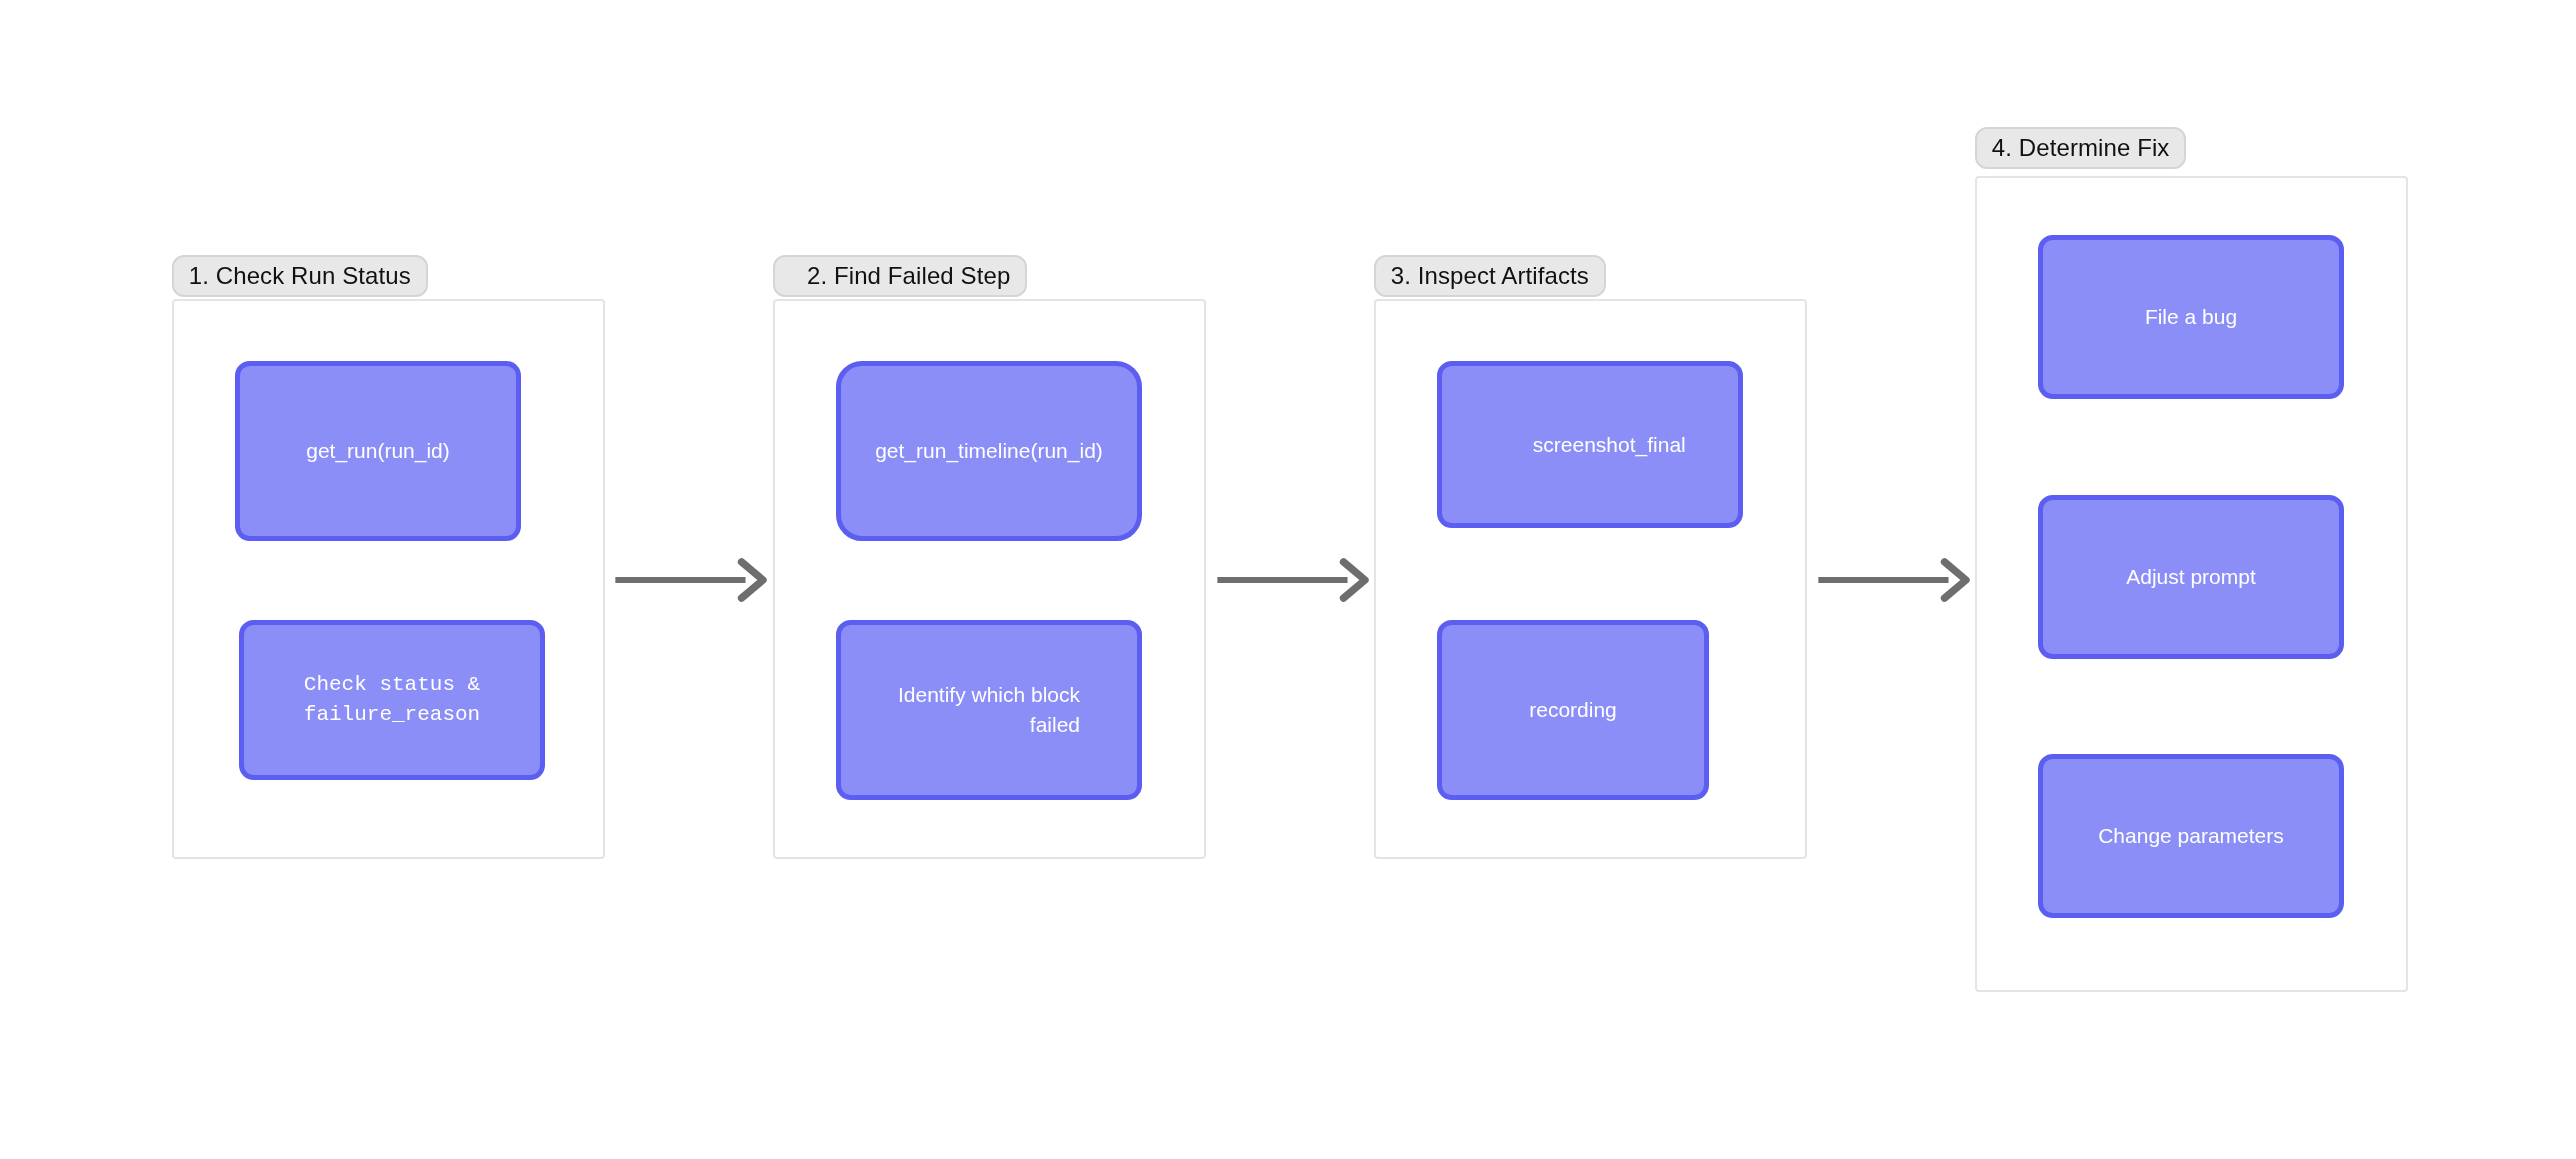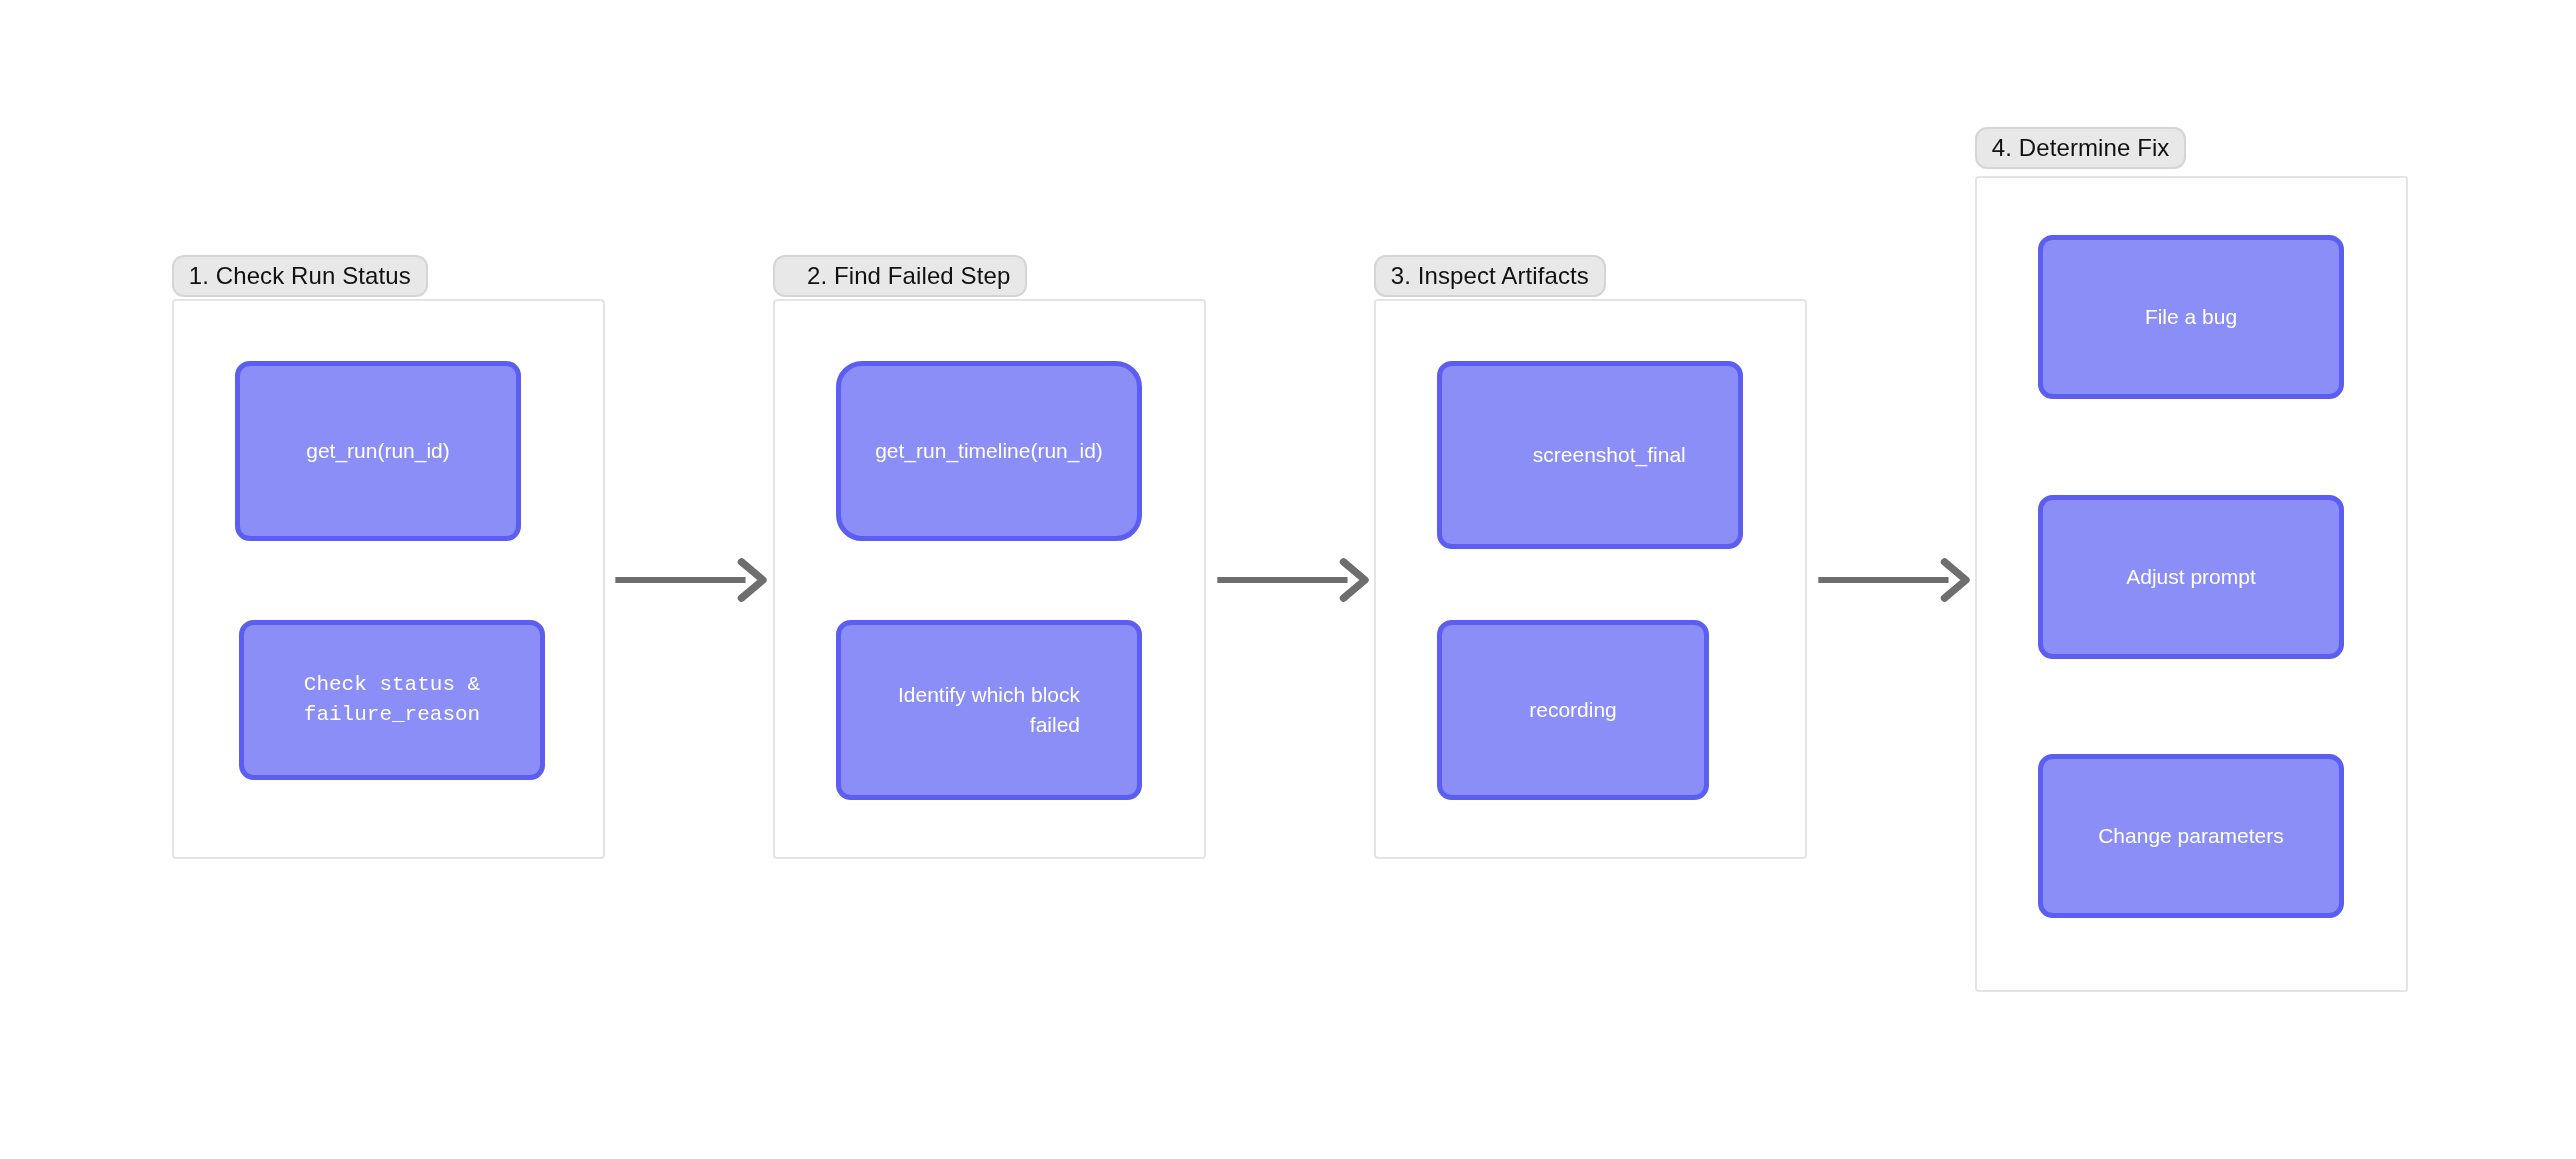--- a/index.html
+++ b/index.html
@@ -115,21 +115,21 @@
   <div class="arrow" style="left:1216px; top:553px; width:153px;">
     <svg width="153" height="54" viewBox="0 0 228 80">
       <path d="M2 40 H196" stroke="#6e6e6e" stroke-width="9" stroke-linecap="butt" fill="none"></path>
       <path d="M190 13 L222 40 L190 67" stroke="#6e6e6e" stroke-width="11" stroke-linecap="round" stroke-linejoin="round" fill="none"></path>
     </svg>
   </div>
 
   <div class="group" style="left:1374px; top:299px; width:433px; height:560px;"></div>
   <div class="group-label" style="left:1374px; top:255px;">3. Inspect Artifacts</div>
 
-  <div class="node" style="left:1437px; top:361px; width:306px; height:188px;padding-left:48px;">
+  <div class="node" style="left:1437px; top:361px; width:306px; height:167px;padding-left:48px;">
     <span>screenshot_final</span>
   </div>
 
   <div class="node" style="left:1437px; top:620px; width:272px; height:180px;">
     <span>recording</span>
   </div>
 
   <div class="arrow" style="left:1817px; top:553px; width:153px;">
     <svg width="153" height="54" viewBox="0 0 228 80">
       <path d="M2 40 H196" stroke="#6e6e6e" stroke-width="9" stroke-linecap="butt" fill="none"></path>

